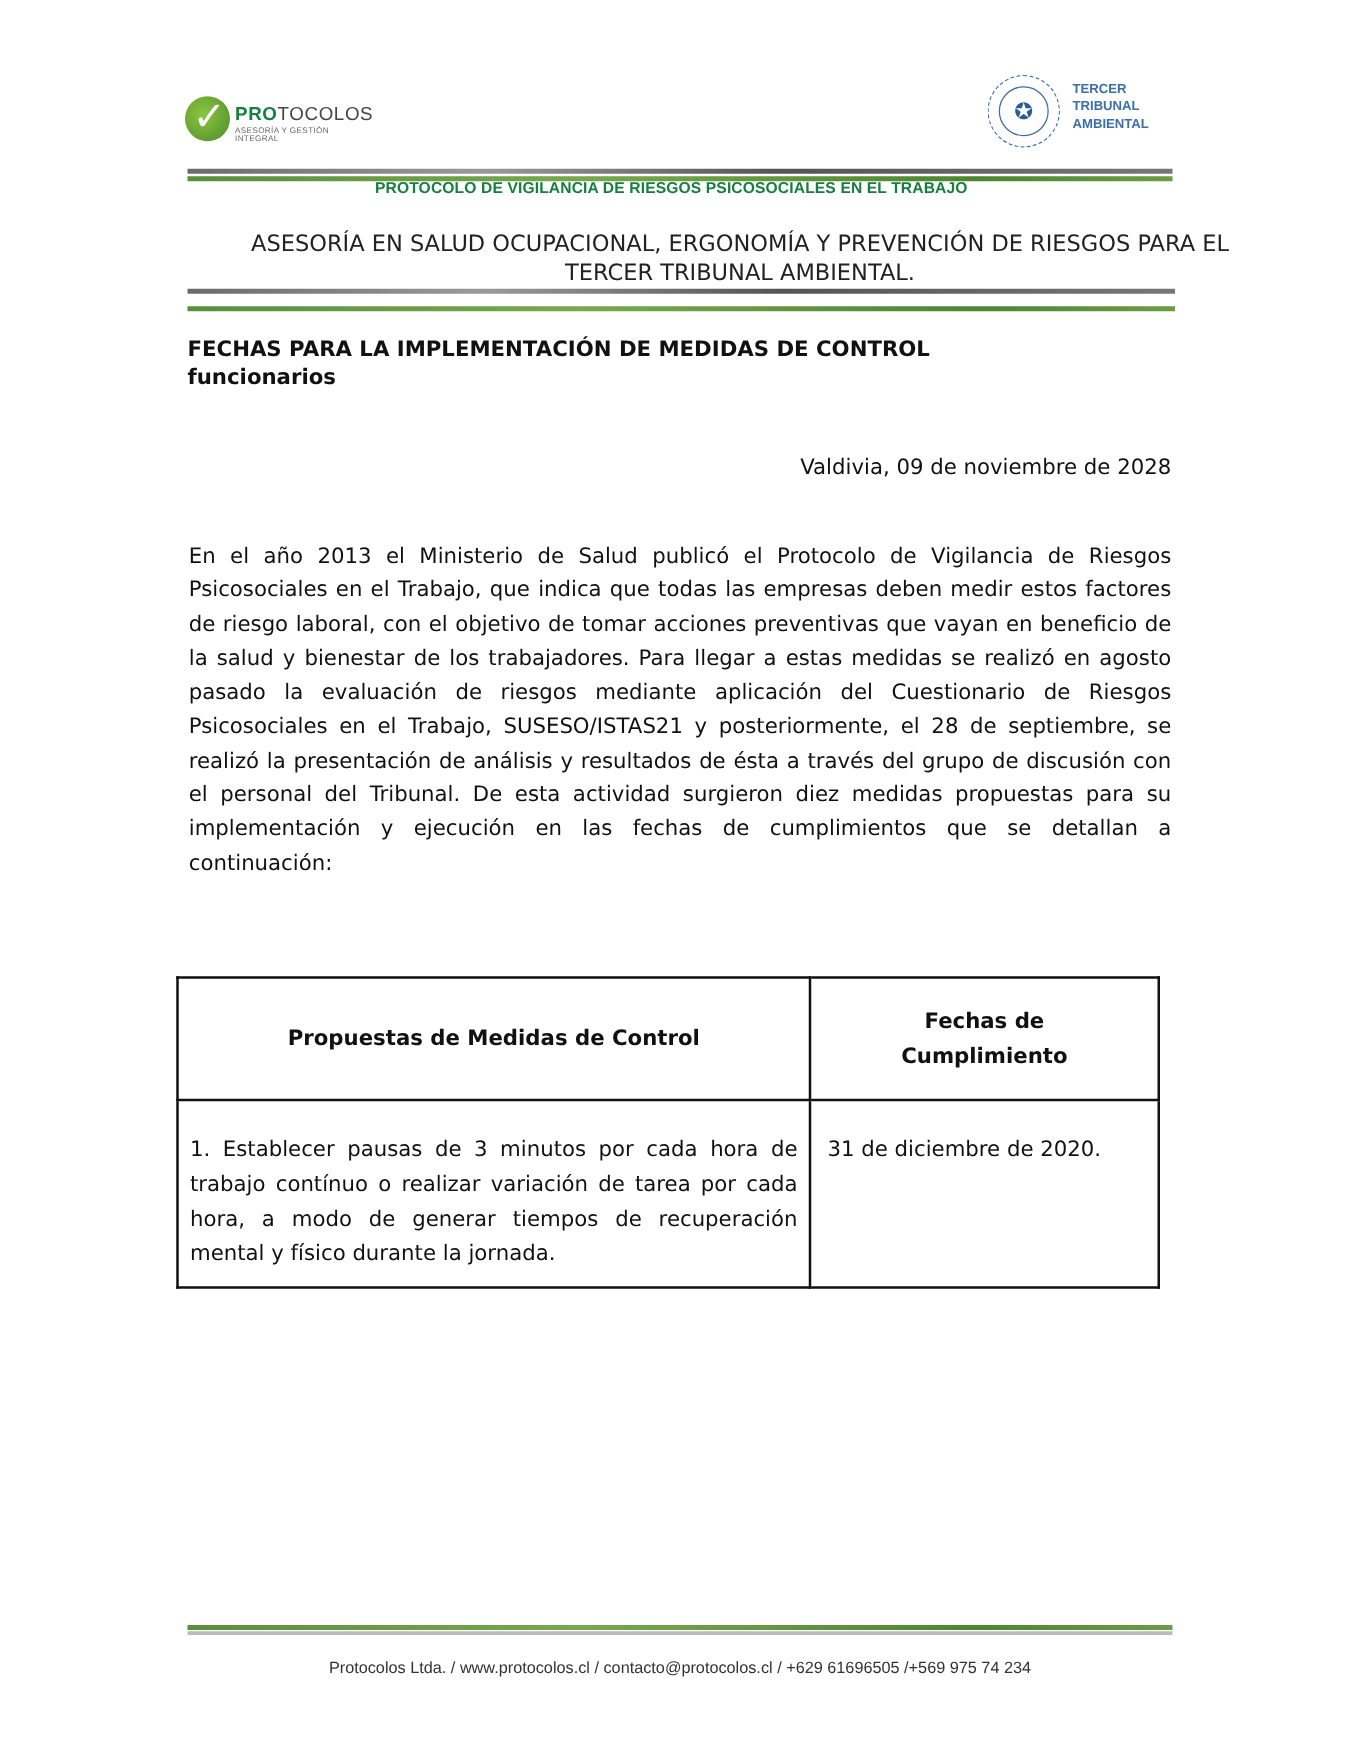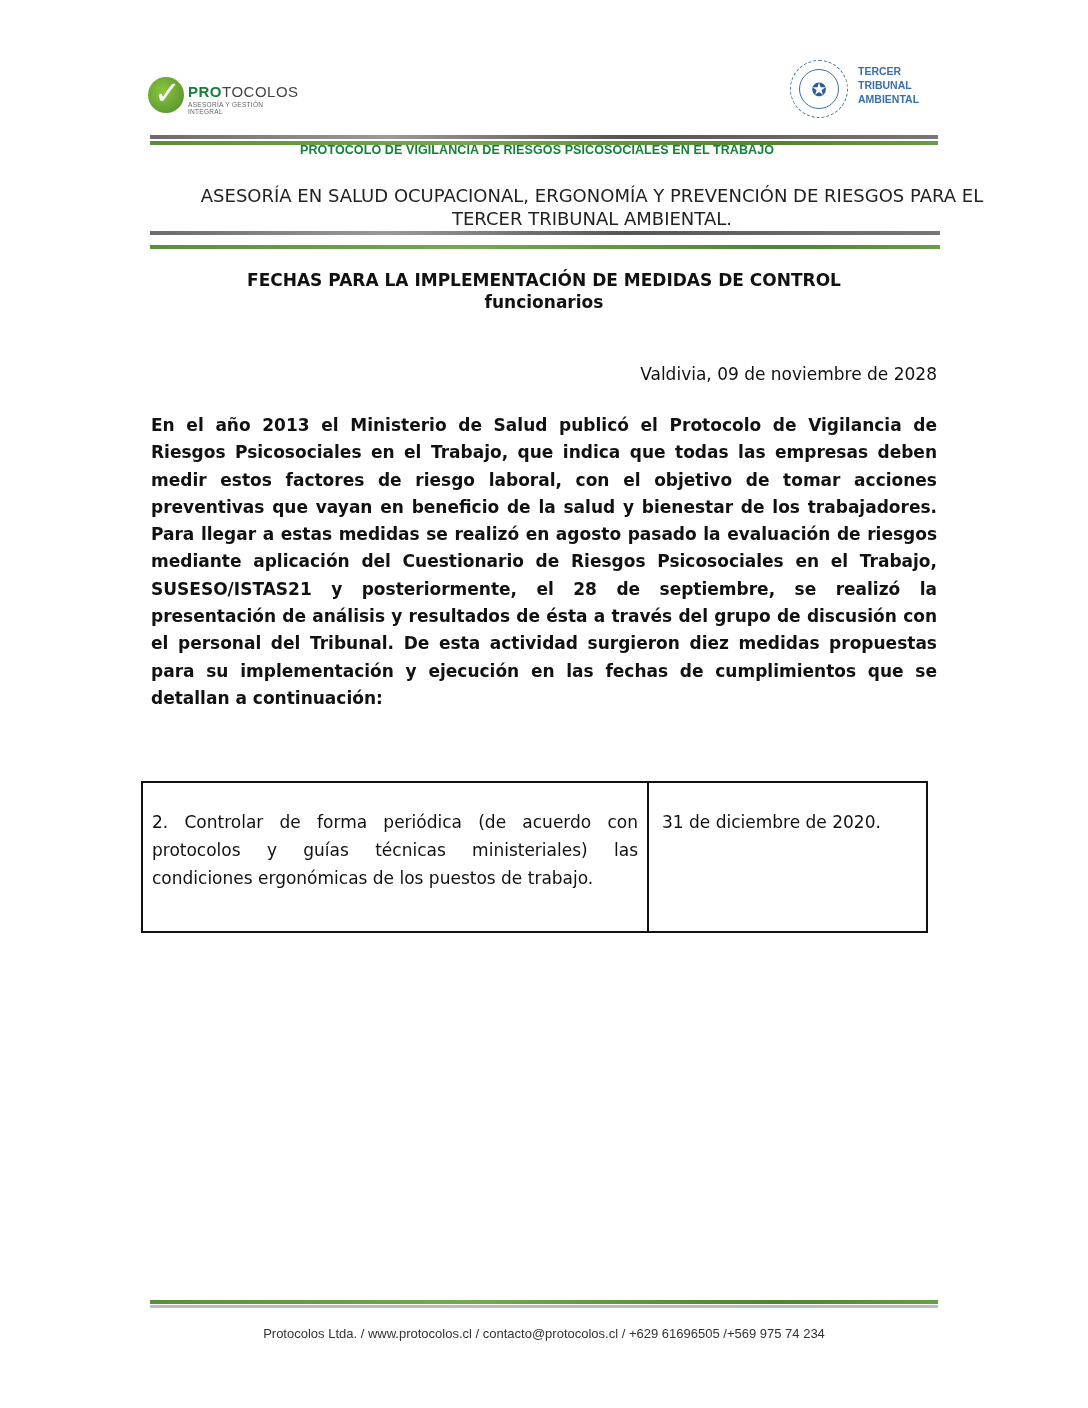--- a/index.html
+++ b/index.html
@@ -14,24 +14,24 @@
   .logo-sub{position:absolute;left:40px;top:24px;font-family:"Liberation Sans",sans-serif;font-size:6.5px;color:#666;letter-spacing:0.3px;}
   .header-title{left:300px;top:111px;font-family:"Liberation Sans",sans-serif;font-weight:bold;font-size:12.5px;color:#15803d;letter-spacing:0.1px;margin-top:32px;}
   .seal{left:790px;top:60px;width:58px;height:58px;border-radius:50%;border:1.5px dashed #3c6ea8;box-sizing:border-box;}
   .seal-inner{position:absolute;left:8px;top:8px;width:38px;height:38px;border-radius:50%;border:1px solid #3c6ea8;display:flex;align-items:center;justify-content:center;color:#2a5b9a;font-size:18px;}
   .tribunal{left:858px;top:64px;font-family:"Liberation Sans",sans-serif;font-weight:bold;font-size:10.5px;line-height:14px;color:#3b6faa;}
   .bar{position:absolute;height:4px;}
   .bar-gray{background:linear-gradient(90deg,#6b6b6b,#9a9a9a 30%,#555 60%,#777);}
   .bar-green{background:linear-gradient(90deg,#5a8f3a,#77a84f 40%,#4d8530 80%,#6a9d45);}
   
   .h-service{left:150px;width:788px;top:184px;text-align:center;font-size:18px;line-height:23px;color:#222;margin-left:48px;}
-  .h-main{left:150px;width:788px;top:269px;text-align:center;font-weight:bold;font-size:17px;line-height:22px;}
+  .h-main{left:150px;width:788px;top:269px;text-align:left;font-weight:bold;font-size:17px;line-height:22px;}
   .h-main div{white-space:pre;}
   .date{left:150px;width:787px;top:364px;text-align:right;font-size:17px;}
-  .para{left:151px;width:786px;top:412px;font-size:17px;line-height:27.3px;text-align:justify;text-align-last:left;font-weight:bold;}
+  .para{left:151px;width:786px;top:432px;font-size:17px;line-height:27.3px;text-align:justify;text-align-last:left;}
   
   table{position:absolute;left:141px;top:781px;width:787px;border-collapse:collapse;}
   td,th{border:2px solid #111;vertical-align:top;font-size:17px;}
   th{height:94px;font-weight:bold;text-align:center;vertical-align:middle;line-height:28px;}
   td{line-height:27.8px;padding:26px 9px 6px 9px;}
   td.c1{width:486px;text-align:justify;}
   td.c2{padding-left:13px;}
   .th2{padding:0 40px;}
   .footer{left:150px;width:788px;top:1326px;text-align:center;font-family:"Liberation Sans",sans-serif;font-size:13px;color:#333;}
 </style>
@@ -65,22 +65,26 @@
   <div>FECHAS PARA LA IMPLEMENTACIÓN DE MEDIDAS DE CONTROL</div>
   <div>funcionarios</div>
 </div>
 
 <div class="abs date">Valdivia, 09 de noviembre de 2028</div>
 
 <div class="abs para">En el año 2013 el Ministerio de Salud publicó el Protocolo de Vigilancia de Riesgos Psicosociales en el Trabajo, que indica que todas las empresas deben medir estos factores de riesgo laboral, con el objetivo de tomar acciones preventivas que vayan en beneficio de la salud y bienestar de los trabajadores. Para llegar a estas medidas se realizó en agosto pasado la evaluación de riesgos mediante aplicación del Cuestionario de Riesgos Psicosociales en el Trabajo, SUSESO/ISTAS21 y posteriormente, el 28 de septiembre, se realizó la presentación de análisis y resultados de ésta a través del grupo de discusión con el personal del Tribunal. De esta actividad surgieron diez medidas propuestas para su implementación y ejecución en las fechas de cumplimientos que se detallan a continuación:</div>
 
 <table>
   <tbody>
+      <tr>
+    <th>Propuestas de Medidas de Control</th>
+    <th class="th2">Fechas de Cumplimiento</th>
+  </tr>
   <tr style="height:150px;">
-    <td class="c1">2. Controlar de forma periódica (de acuerdo con protocolos y guías técnicas ministeriales) las condiciones ergonómicas de los puestos de trabajo.</td>
+    <td class="c1">1. Establecer pausas de 3 minutos por cada hora de trabajo contínuo o realizar variación de tarea por cada hora, a modo de generar tiempos de recuperación mental y físico durante la jornada.</td>
     <td class="c2">31 de diciembre de 2020.</td>
   </tr>
 </tbody>
   </table>
 
 <div class="bar bar-green" style="left:150px;top:1300px;width:788px;"></div>
 <div class="bar" style="left:150px;top:1305px;width:788px;height:3px;background:#bbb;"></div>
 <div class="abs footer">Protocolos Ltda. / www.protocolos.cl / contacto@protocolos.cl / +629 61696505 /+569 975 74 234</div>
 
 </body></html>

